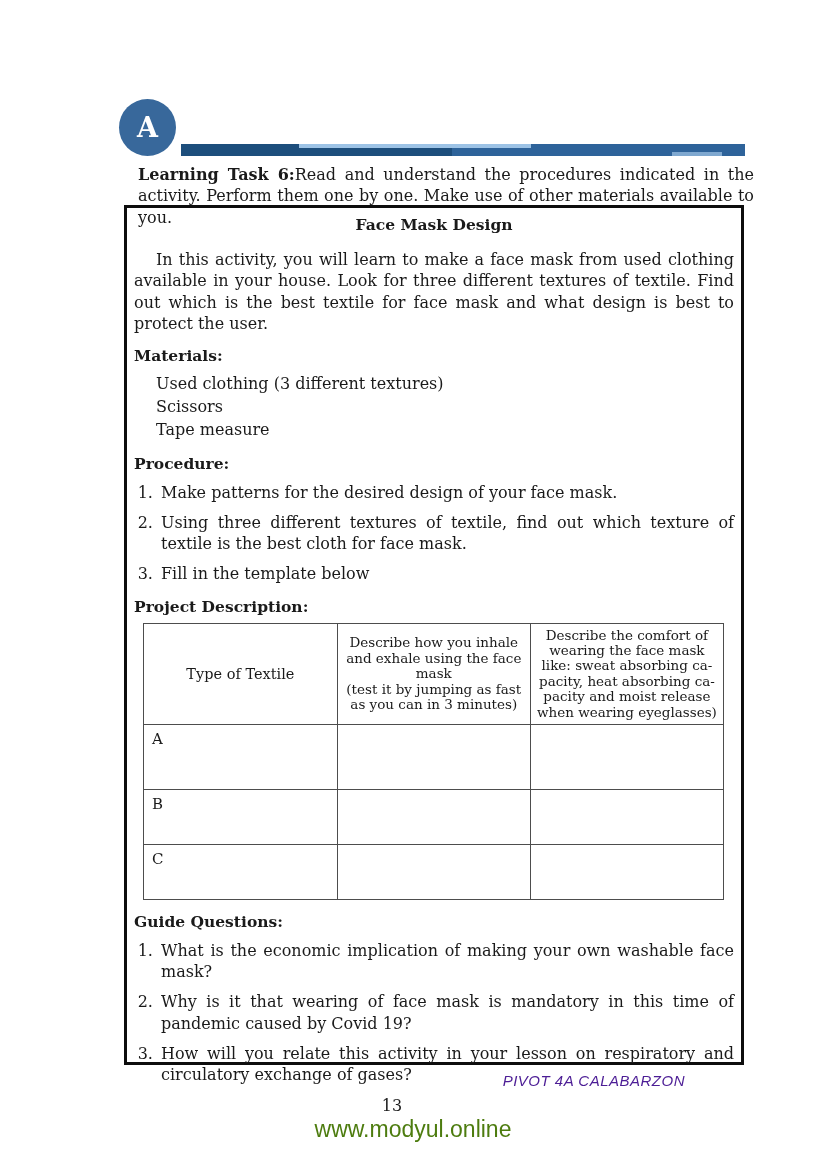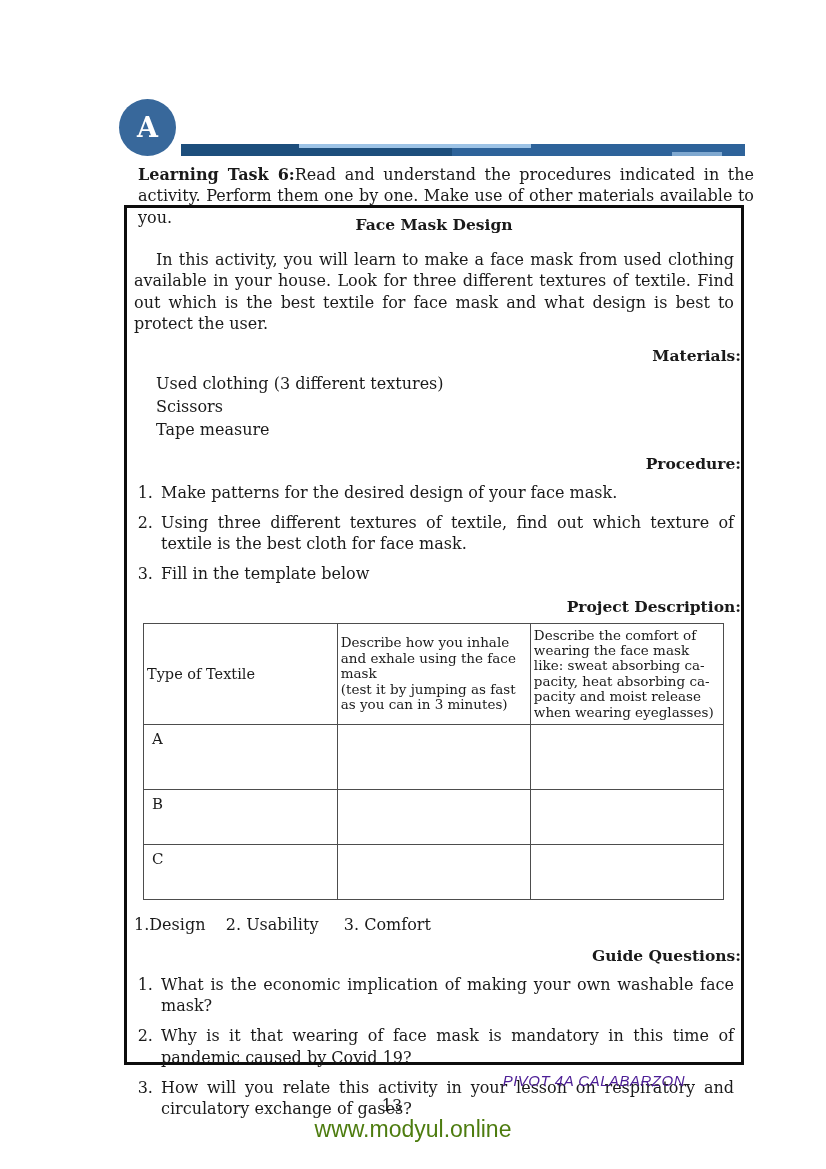--- a/index.html
+++ b/index.html
@@ -35,32 +35,32 @@
 
   
   .activity-box {
     position:absolute; left:124px; top:205px; width:614px; height:854px;
     border:3px solid #0d0d0d; font-size:16px;
   }
   .box-title { margin:7px 0 0 0; text-align:center; font-size:15.5px; font-weight:bold; }
   .intro {
     margin:15px 7px 0 7px; text-align:justify; text-indent:22px; line-height:1.33;
   }
-  .label-bold { margin:12px 0 0 7px; font-size:15.5px; font-weight:bold;text-align:right; }
+  .label-bold { margin:12px 0 0 7px; font-size:15.5px; font-weight:bold; }
   .materials-list { margin:7px 17px 0 29px; padding:0; list-style:none; line-height:1.45; }
   .num-list { margin:9px 7px 0 7px; padding-left:24px; }
   .num-list li { margin-bottom:9px; text-align:justify; padding-left:3px; line-height:1.33; }
 
   
   .textile-table {
     border-collapse:collapse; margin:7px 0 0 16px; width:581px; table-layout:fixed;
   }
   .textile-table th, .textile-table td { border:1.5px solid #4d4d4d; }
   .textile-table th {
-    font-weight:normal; font-size:13.5px; line-height:1.14; text-align:left;
+    font-weight:normal; font-size:13.5px; line-height:1.14; text-align:center;
     vertical-align:middle; padding:4px 3px; height:92px; white-space:pre-line;
   }
   .textile-table th.plain { white-space:normal; font-size:14.5px; }
   .textile-table td.row-label {
     vertical-align:top; text-align:left; padding:5px 0 0 8px; font-size:15px;
   }
   .row-a td { height:59px; }
   .row-b td { height:49px; }
   .row-c td { height:49px; }
 
@@ -145,21 +145,20 @@
           <td></td>
         </tr>
         <tr class="row-c">
           <td class="row-label">C</td>
           <td></td>
           <td></td>
         </tr>
       </tbody>
     </table>
 
-    <p class="legend">1.Design    2. Usability     3. Comfort</p>
 
     <p class="label-bold">Guide Questions:</p>
     <ol class="num-list">
       <li>What is the economic implication of making your own washable face mask?</li>
       <li>Why is it that wearing of face mask is mandatory in this time of pandemic caused by Covid 19?</li>
       <li>How will you relate this activity in your lesson on respiratory and circulatory exchange of gases?</li>
     </ol>
   </div>
 
   <div class="footer-brand">PIVOT 4A CALABARZON</div>

